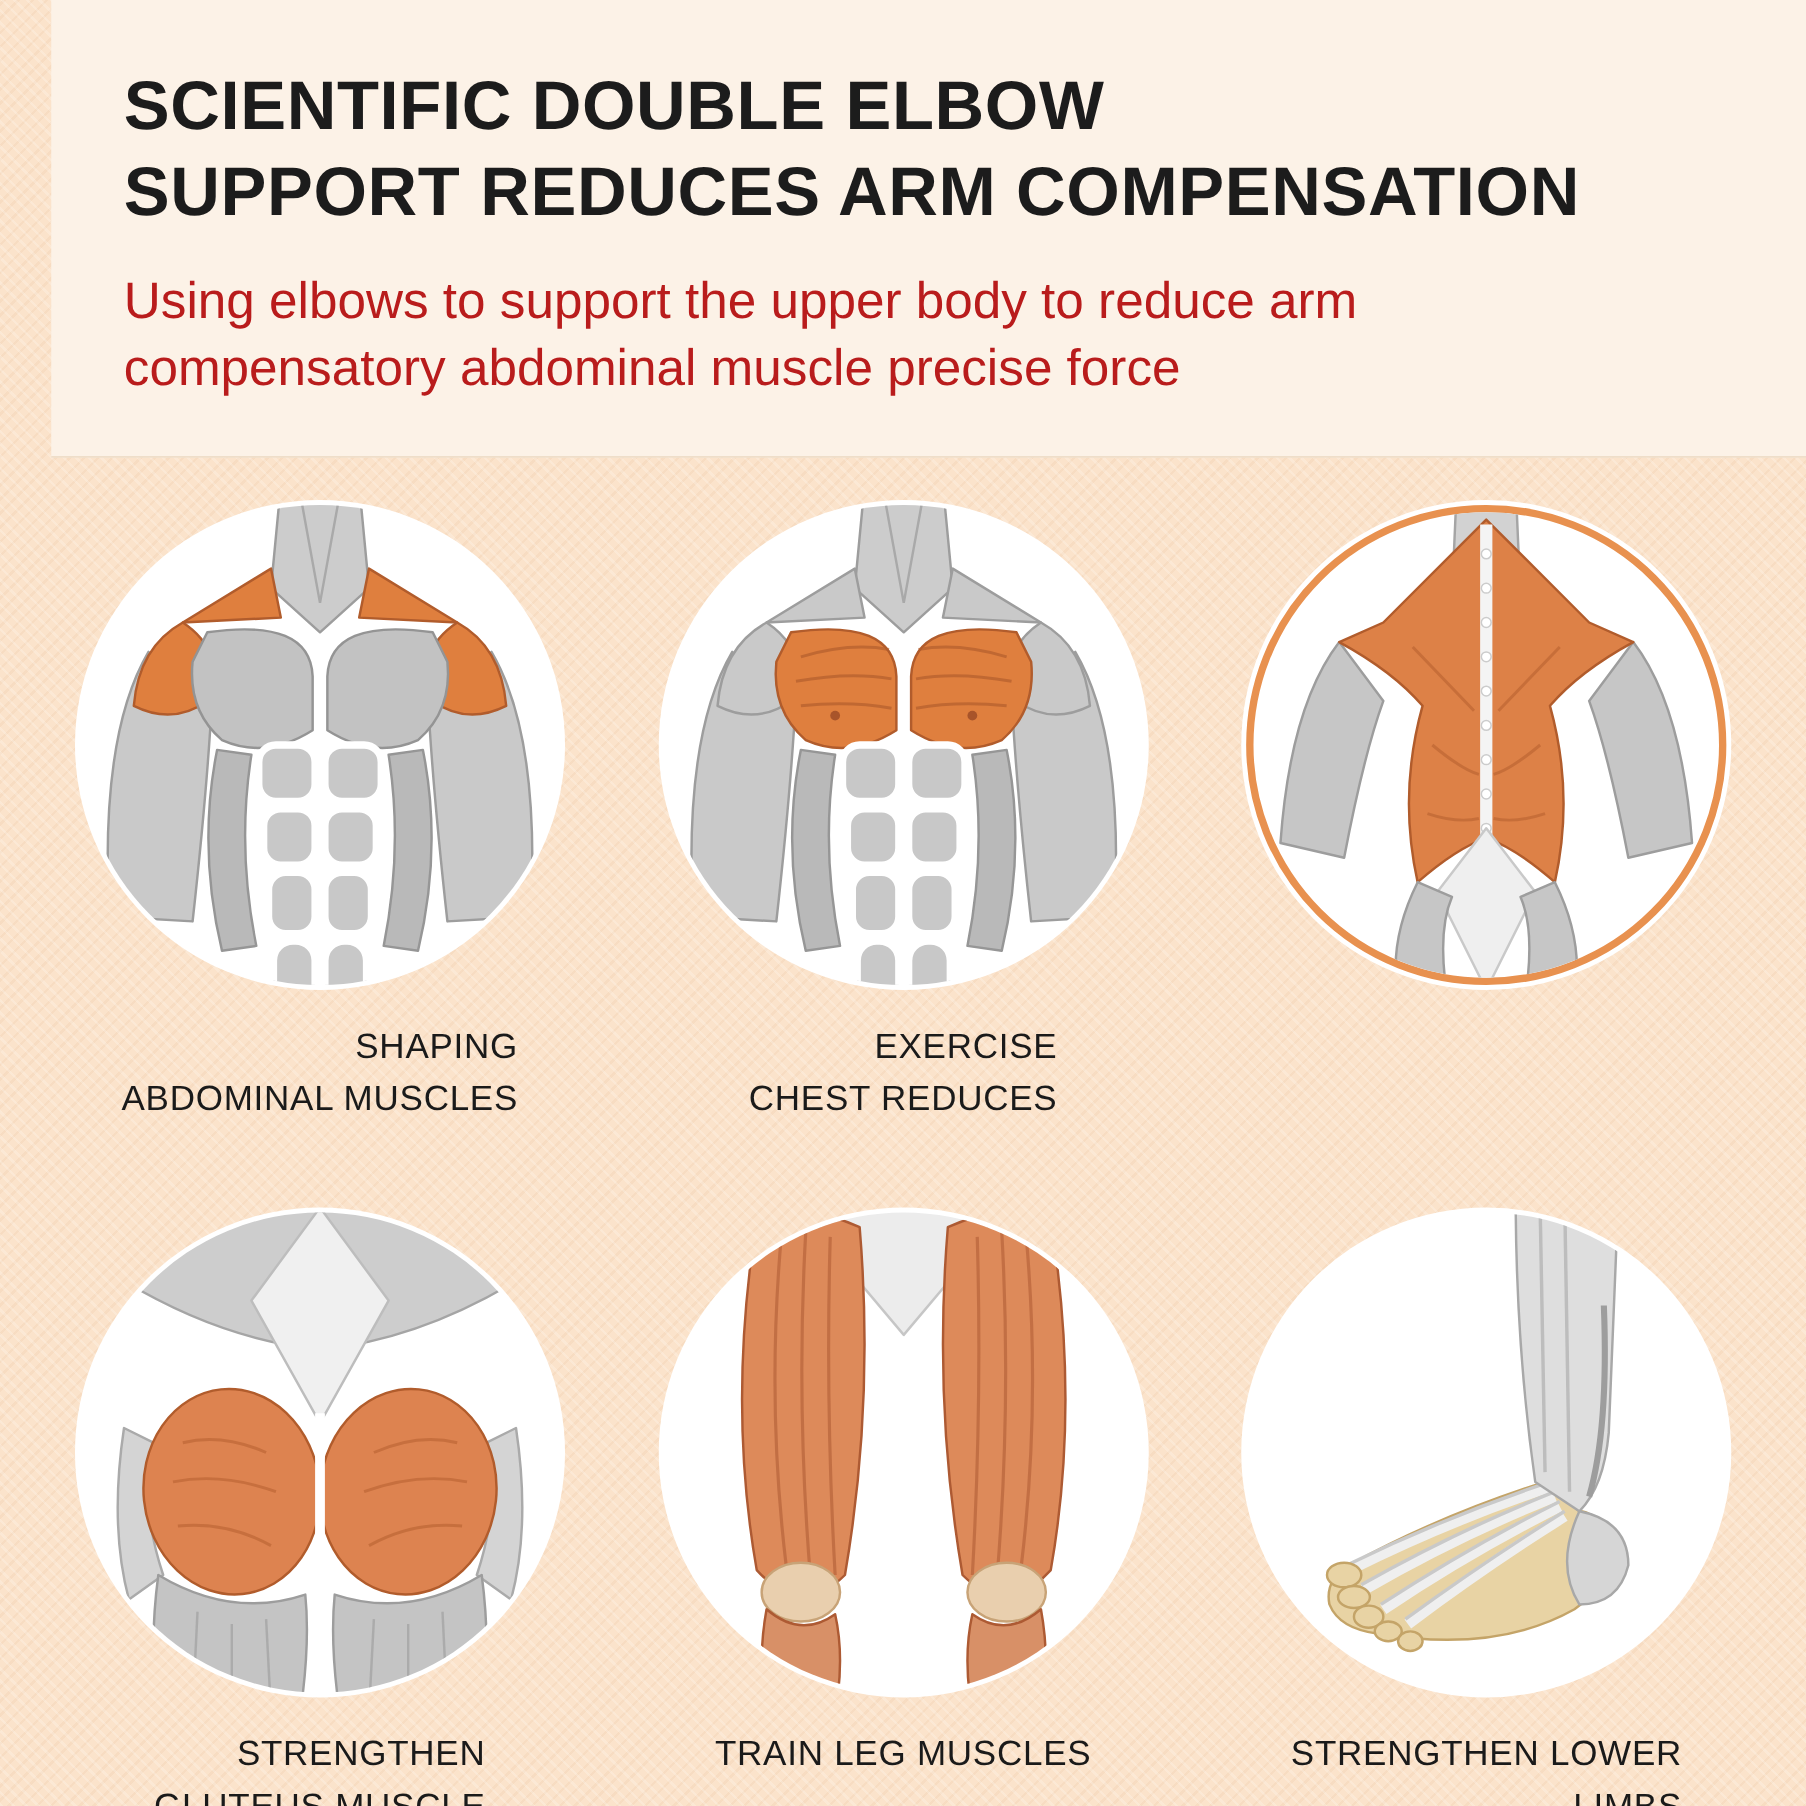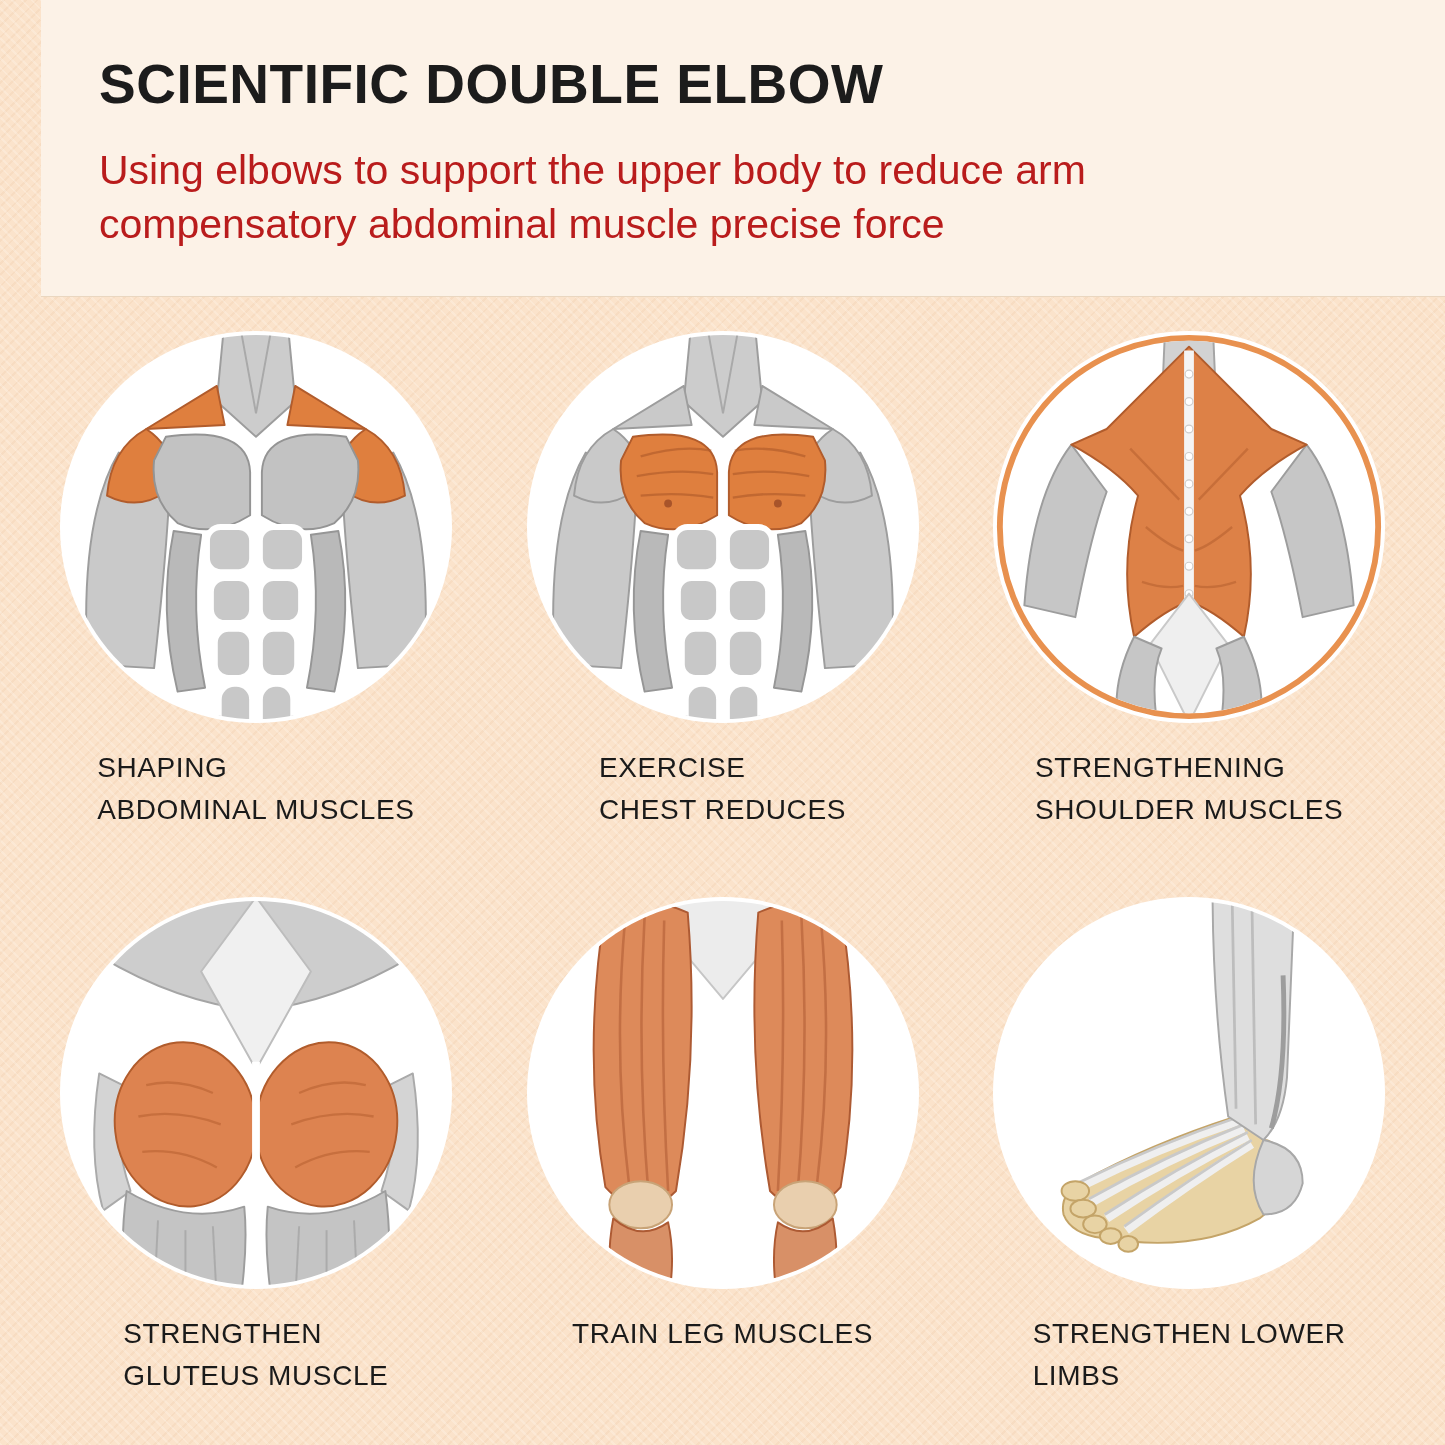--- a/index.html
+++ b/index.html
@@ -55,32 +55,33 @@
     border-radius:50%;
     overflow:hidden;
     background:#ffffff;
   }
   .circle svg{width:100%;height:100%;display:block;}
   .caption{
     margin-top:24px;
     font-size:28px;
     font-weight:500;
     color:#1a1a1a;
-    text-align:left;
+    text-align:right;
     line-height:1.5;
     letter-spacing:.6px;
     white-space:pre-line;
   }
 </style>
 </head>
 <body>
 
 <div class="header">
   <div class="title">
     <div>SCIENTIFIC DOUBLE ELBOW</div>
+    <div>SUPPORT REDUCES ARM COMPENSATION</div>
   </div>
   <div class="subtitle">Using elbows to support the upper body to reduce arm
 compensatory abdominal muscle precise force</div>
 </div>
 
 <div class="grid-row row-1">
 
   <div class="feature">
     <div class="circle">
       <svg viewBox="0 0 200 200">
@@ -202,22 +203,20 @@
             <circle cx="100" cy="106" r="2"></circle>
               <circle cx="100" cy="120" r="2"></circle>
               <circle cx="100" cy="134" r="2"></circle>
           </g>
           <path d="M100,134 L80,160 L100,200 L120,160 Z" fill="#efefef" stroke="#c9c9c9"></path>
           <path d="M72,156 Q60,180 64,202 L84,202 Q80,176 86,162 Z" fill="#c6c6c6" stroke="#9d9d9d"></path>
           <path d="M128,156 Q140,180 136,202 L116,202 Q120,176 114,162 Z" fill="#c6c6c6" stroke="#9d9d9d"></path>
         </g>
       </svg>
     </div>
-    <div class="caption">STRENGTHENING
-SHOULDER MUSCLES</div>
   </div>
 </div>
 
 <div class="grid-row row-2">
 
   <div class="feature">
     <div class="circle">
       <svg viewBox="0 0 200 200">
         <defs>
             <clipPath id="clipD">

